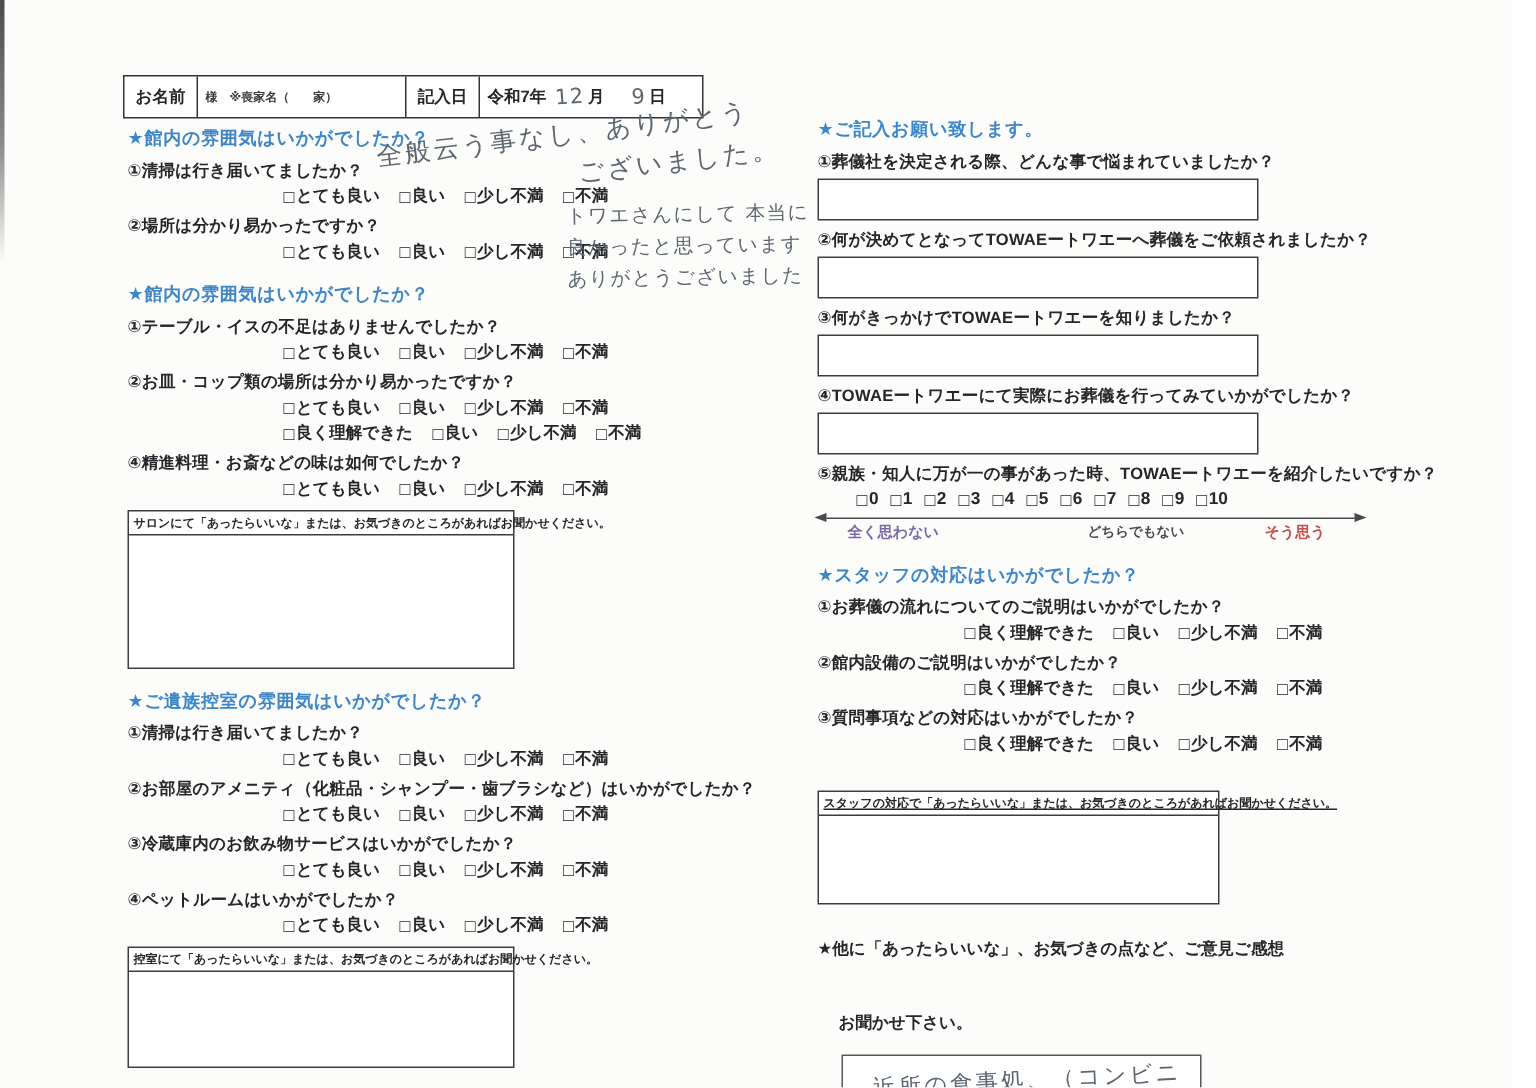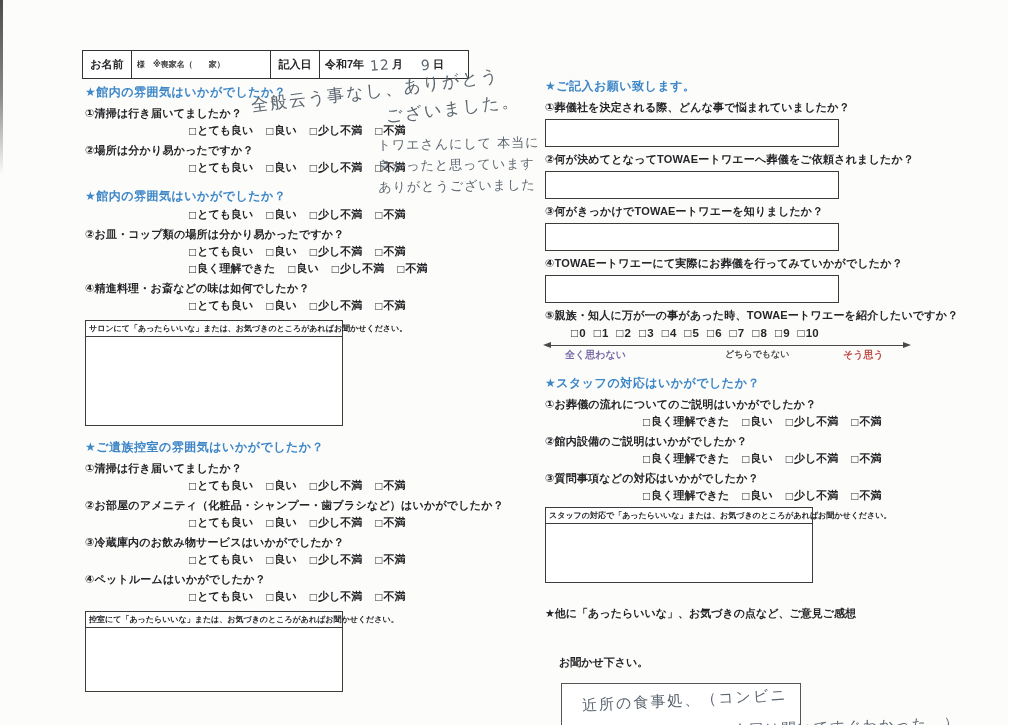--- a/index.html
+++ b/index.html
@@ -34,21 +34,21 @@
   .opts{display:flex;gap:13px;font-size:11px;font-weight:bold;padding-left:104px;margin:2px 0 2px;white-space:nowrap;}
   .opts.opts-staff{padding-left:98px;}
   .opt{display:inline-flex;align-items:center;}
   .bx{font-weight:normal;margin-right:1px;font-size:12px;}
 
   
   .cbox{border:1.3px solid #3c3c3c;background:#fff;width:256px;margin-top:7px;}
   .clabel{font-size:8px;font-weight:bold;border-bottom:1px solid #3c3c3c;padding:2px 3px;letter-spacing:0;white-space:nowrap;}
   .cbox-salon{height:104px;}
   .cbox-hikae{height:79px;}
-  .cbox-staff{height:74px;width:266px;margin-top:4px;}
+  .cbox-staff{height:74px;width:266px;margin-top:24px;text-decoration:underline;}
 
   
   .abox{width:292px;height:26px;border:1.3px solid #3c3c3c;background:#fff;margin:4px 0 4px;}
 
   
   .scale-nums{display:flex;gap:8px;font-size:11.5px;font-weight:bold;padding-left:26px;margin-top:3px;}
   .scale-arrow{position:relative;width:352px;height:1px;background:#4a4a4a;margin:5px 0 2px 6px;}
   .scale-arrow::before{content:"";position:absolute;left:-8px;top:-3px;
       border-top:3.5px solid transparent;border-bottom:3.5px solid transparent;border-right:8px solid #4a4a4a;}
   .scale-arrow::after{content:"";position:absolute;right:-8px;top:-3px;
@@ -135,20 +135,21 @@
             <span>少し不満</span>
           </span>
           <span class="opt">
             <span class="bx">□</span>
             <span>不満</span>
           </span>
         </div>
       </div>
       <div class="sec">
         <div class="sec-title">★館内の雰囲気はいかがでしたか？</div>
+        <div class="q">①テーブル・イスの不足はありませんでしたか？</div>
         <div class="opts">
           <span class="opt">
             <span class="bx">□</span>
             <span>とても良い</span>
           </span>
           <span class="opt">
             <span class="bx">□</span>
             <span>良い</span>
           </span>
           <span class="opt">

